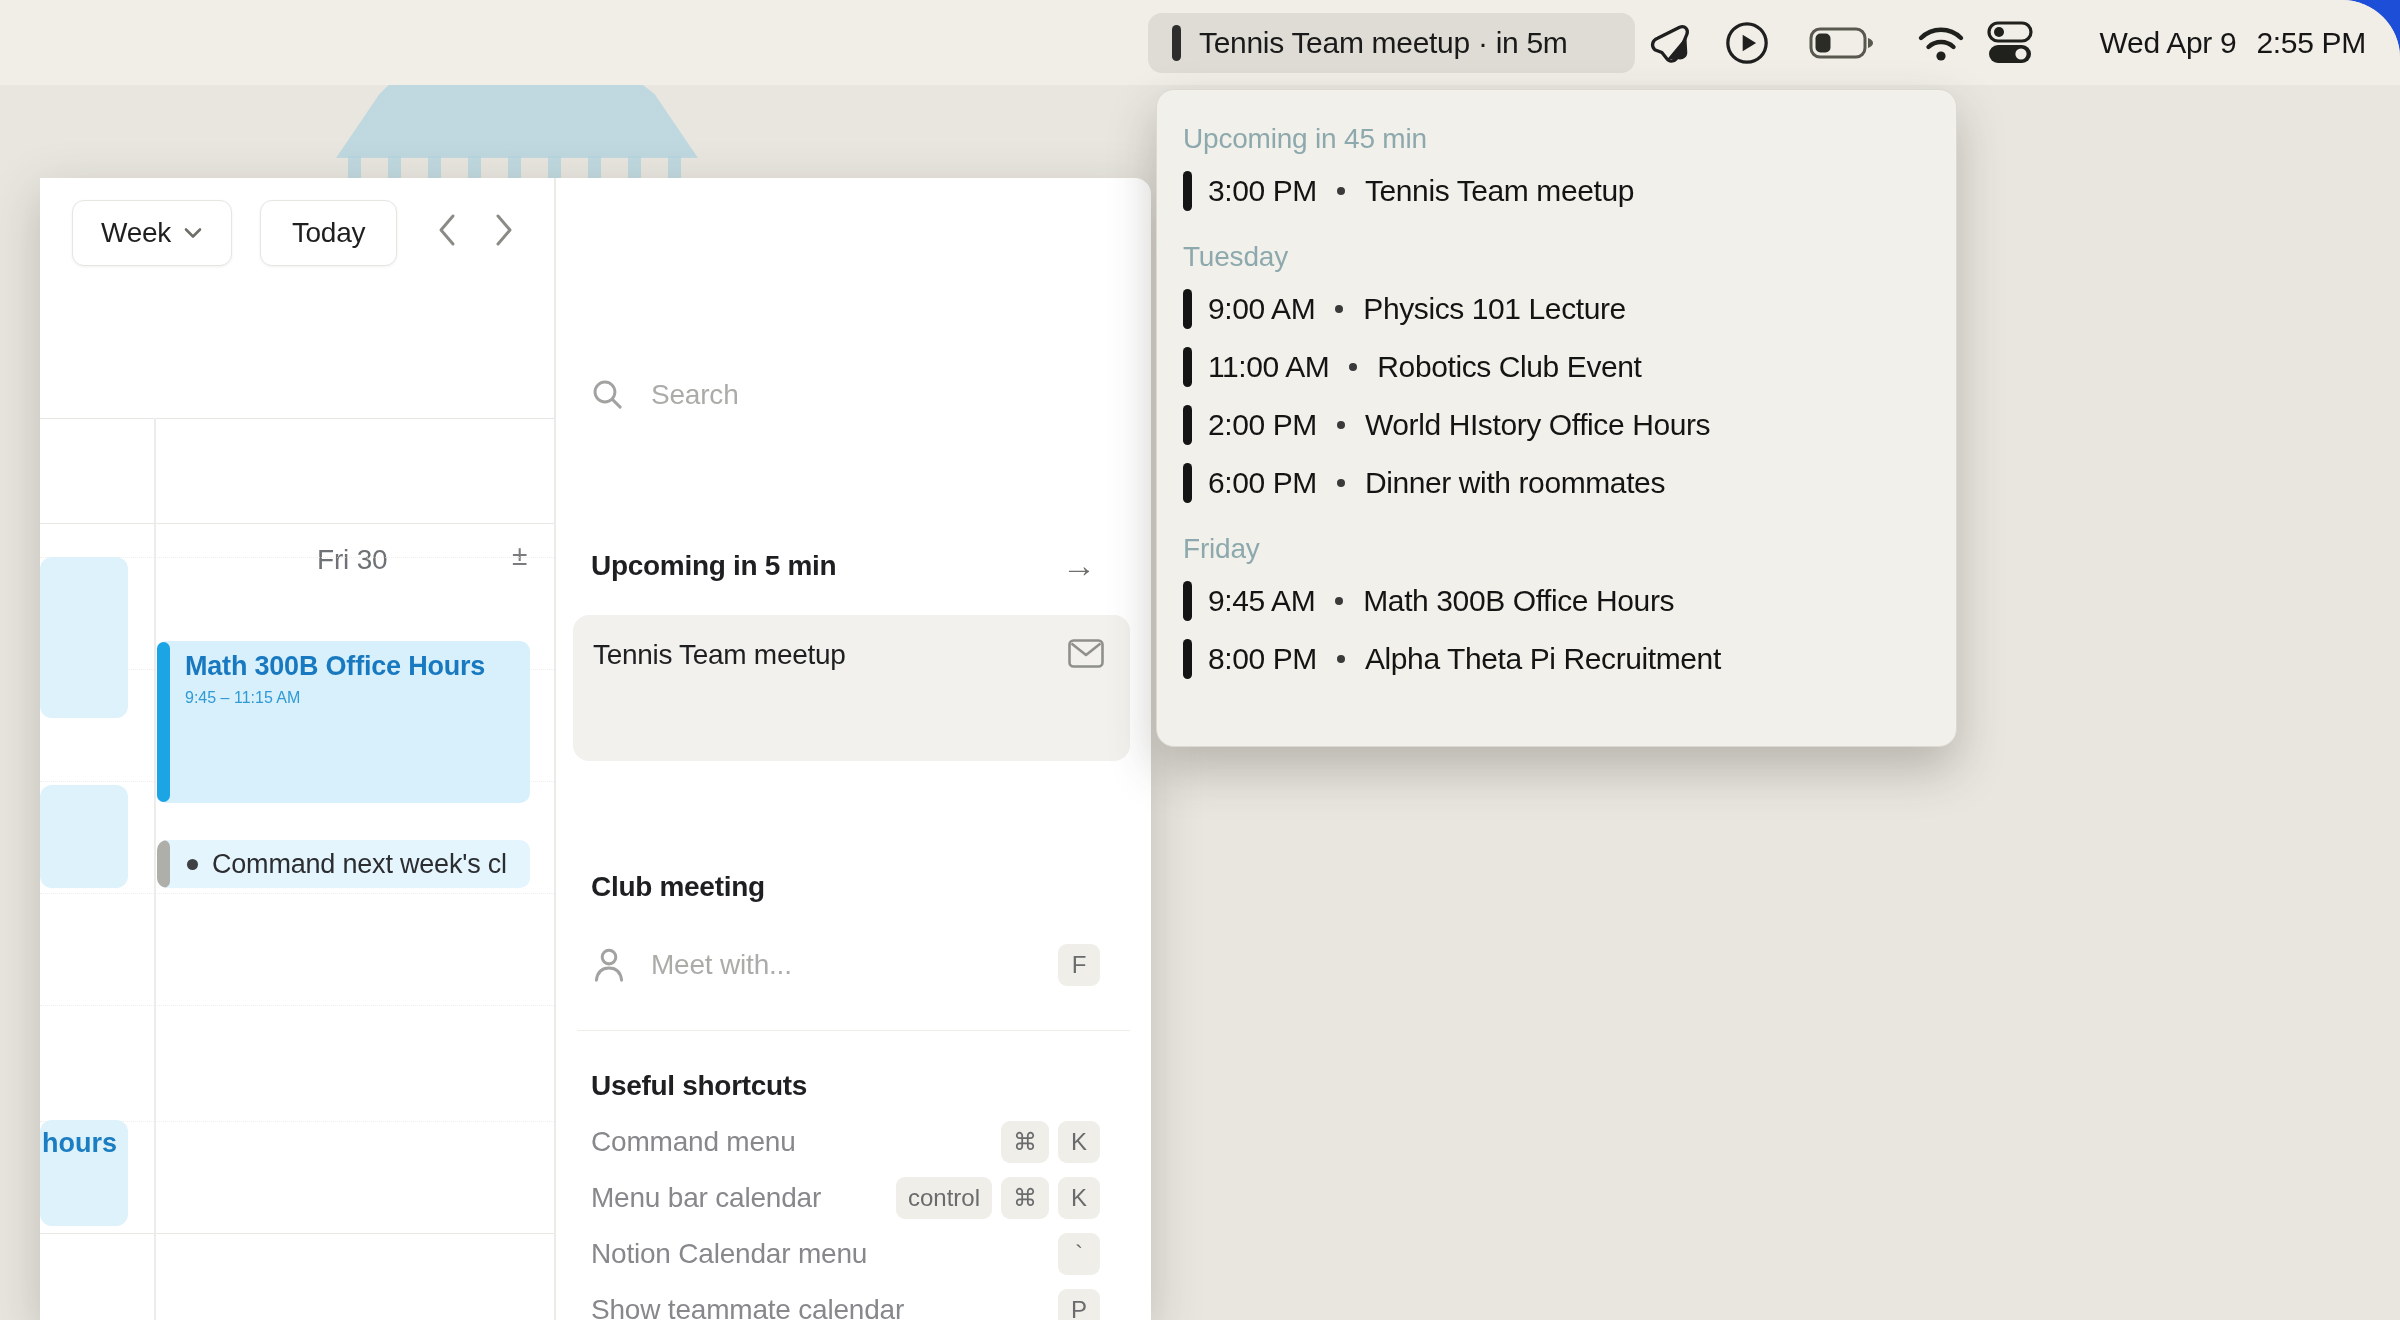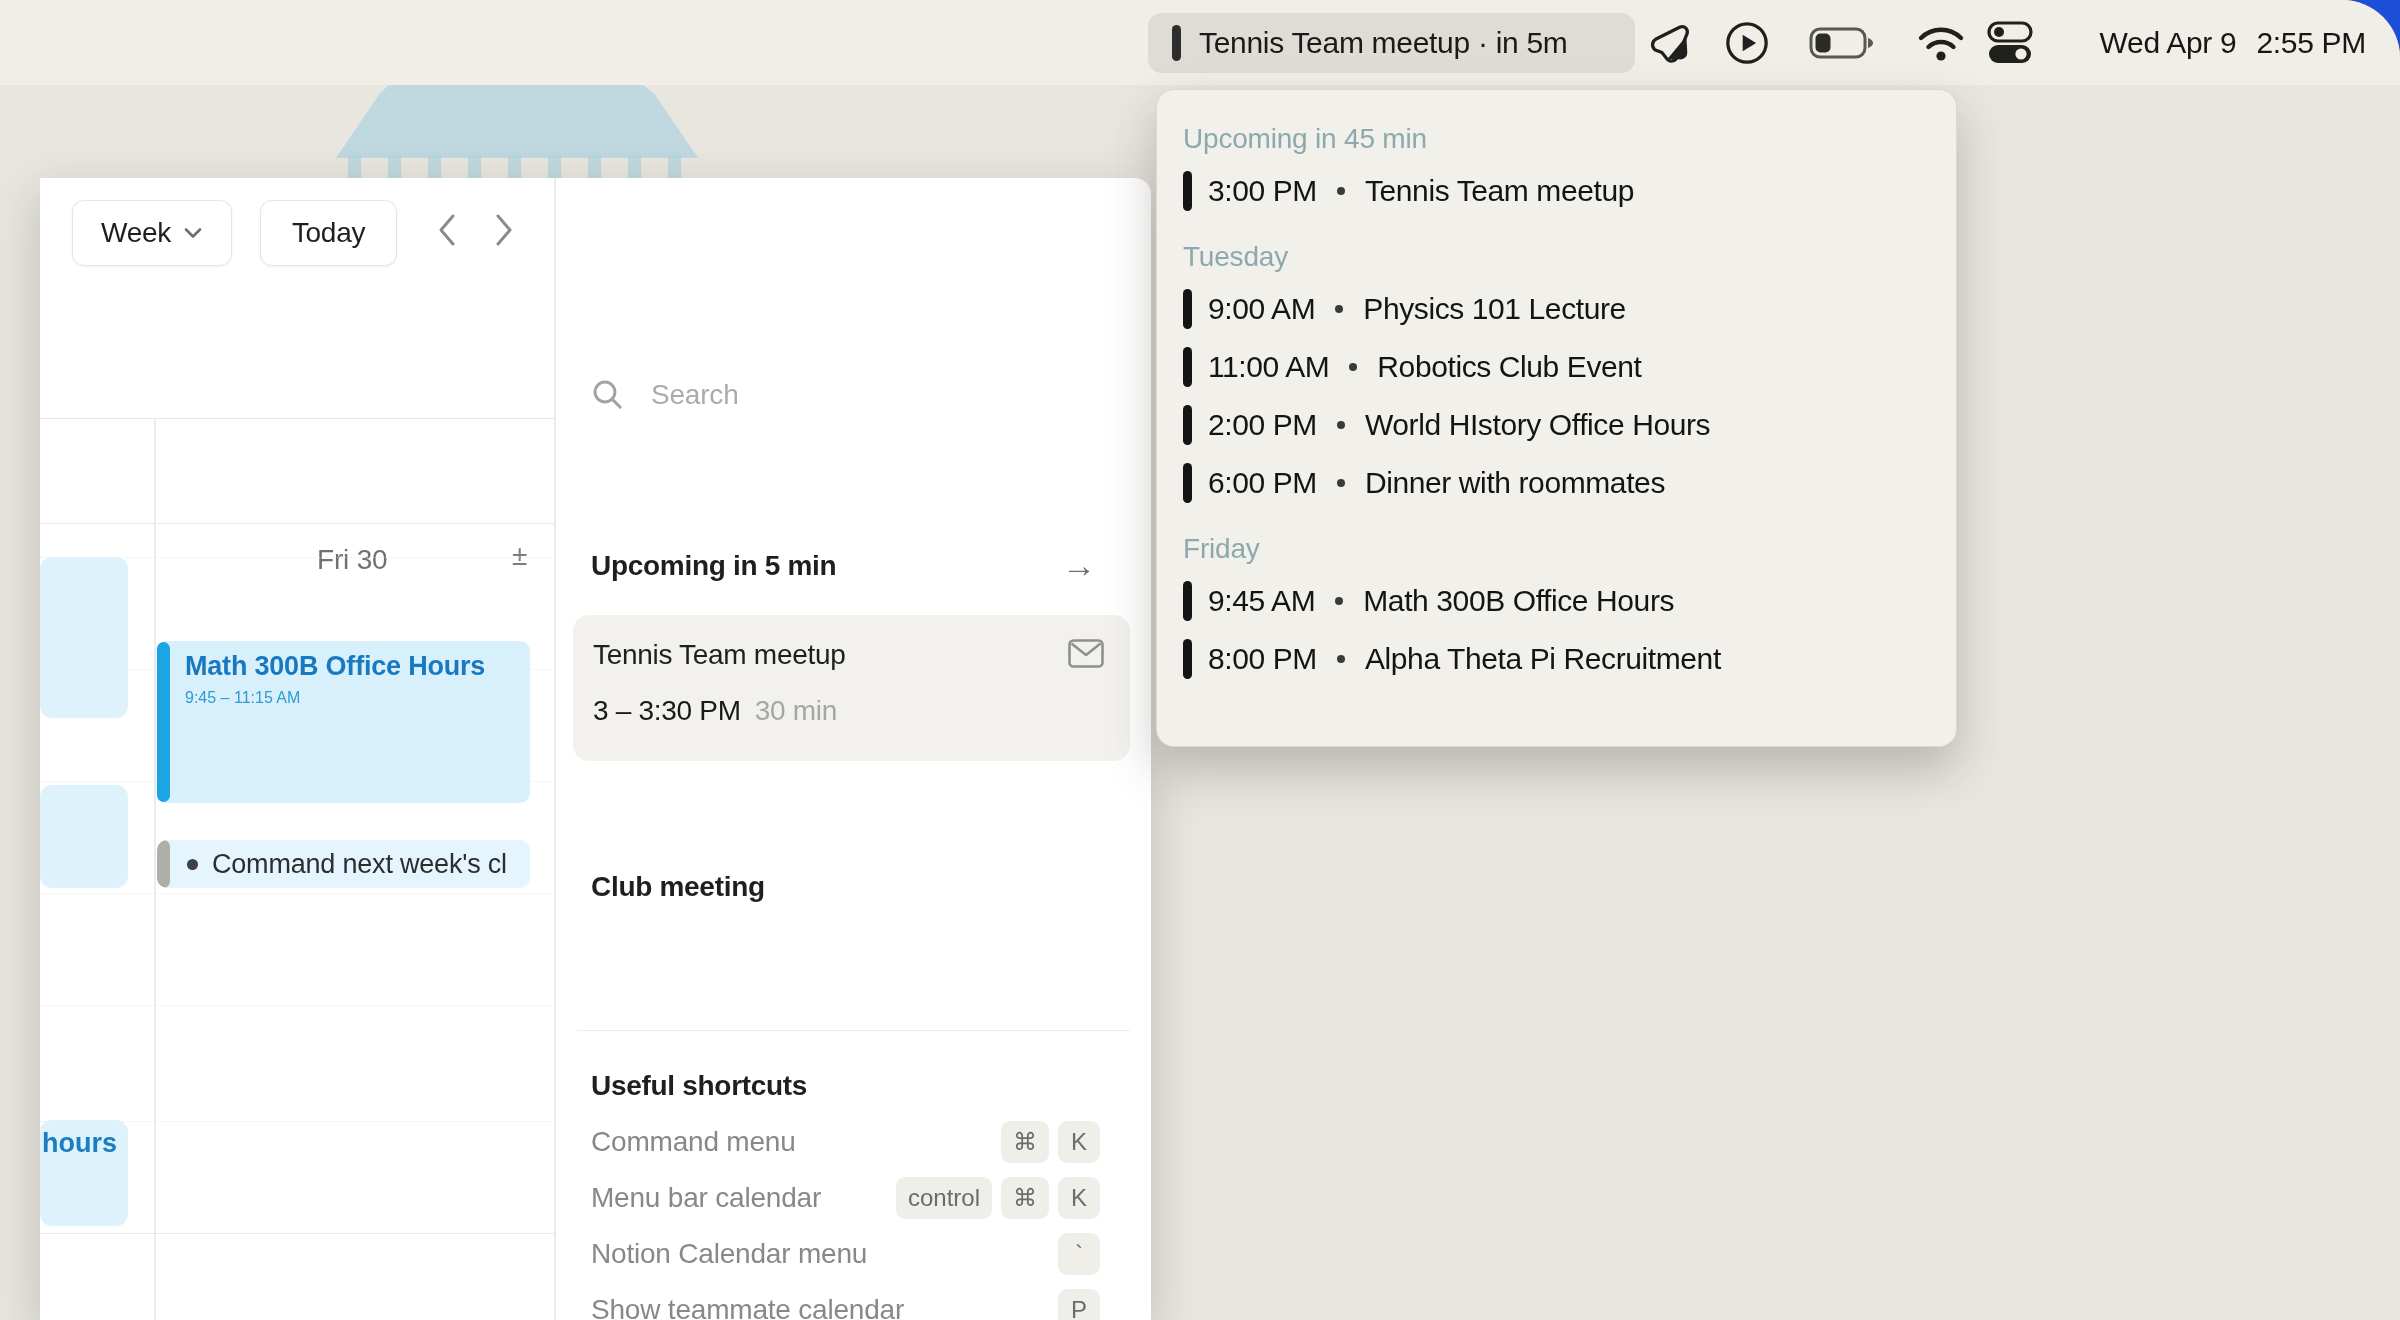--- a/index.html
+++ b/index.html
@@ -220,27 +220,31 @@
       </div>
 
       <div class="upc-card">
         <div class="upc-title-row">
           <span class="upc-title">Tennis Team meetup</span>
           <svg width="36" height="30" viewBox="0 0 36 30" fill="none">
             <rect x="1.5" y="1.5" width="33" height="26" rx="4" stroke="#8f908c" stroke-width="2.6"></rect>
             <path d="M3.5 4.5 L18 16 L32.5 4.5" stroke="#8f908c" stroke-width="2.6" stroke-linejoin="round"></path>
           </svg>
         </div>
-        <div class="upc-time-row">
-          <span class="upc-time">3 – 3:30 PM</span>
-          <span class="upc-duration">30 min</span>
-        </div>
       </div>
 
       <div class="sec-header qm-header">Club meeting</div>
+      <div class="qm-row">
+        <svg width="32" height="34" viewBox="0 0 24 27" fill="none">
+          <circle cx="12" cy="7.2" r="5.4" stroke="#a2a3a0" stroke-width="2.4"></circle>
+          <path d="M2 25.5 Q3.2 15.8 12 15.8 Q20.8 15.8 22 25.5" stroke="#a2a3a0" stroke-width="2.4" stroke-linecap="round"></path>
+        </svg>
+        <span class="qm-ph">Meet with...</span>
+        <span class="key-badge">F</span>
+      </div>
 
       <div class="sb-divider"></div>
       <div class="sec-header sc-header">Useful shortcuts</div>
       <div class="shortcut-list" id="shortcut-list">
           <div class="shortcut-row">
             <span class="shortcut-label">Command menu</span>
             <div class="shortcut-keys">
               <span class="key-badge">⌘</span>
               <span class="key-badge">K</span>
             </div>

